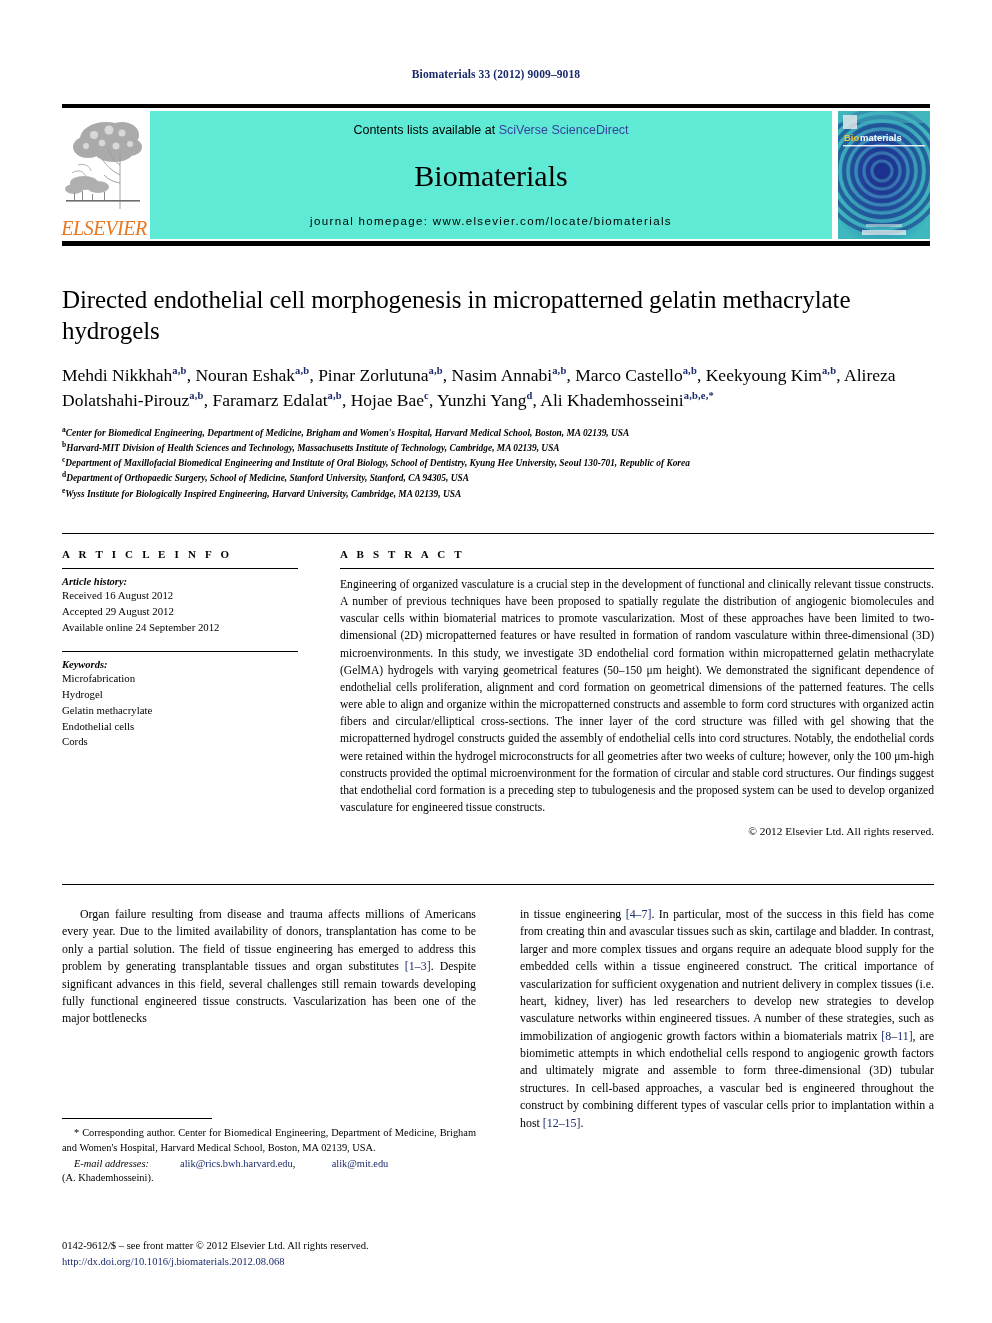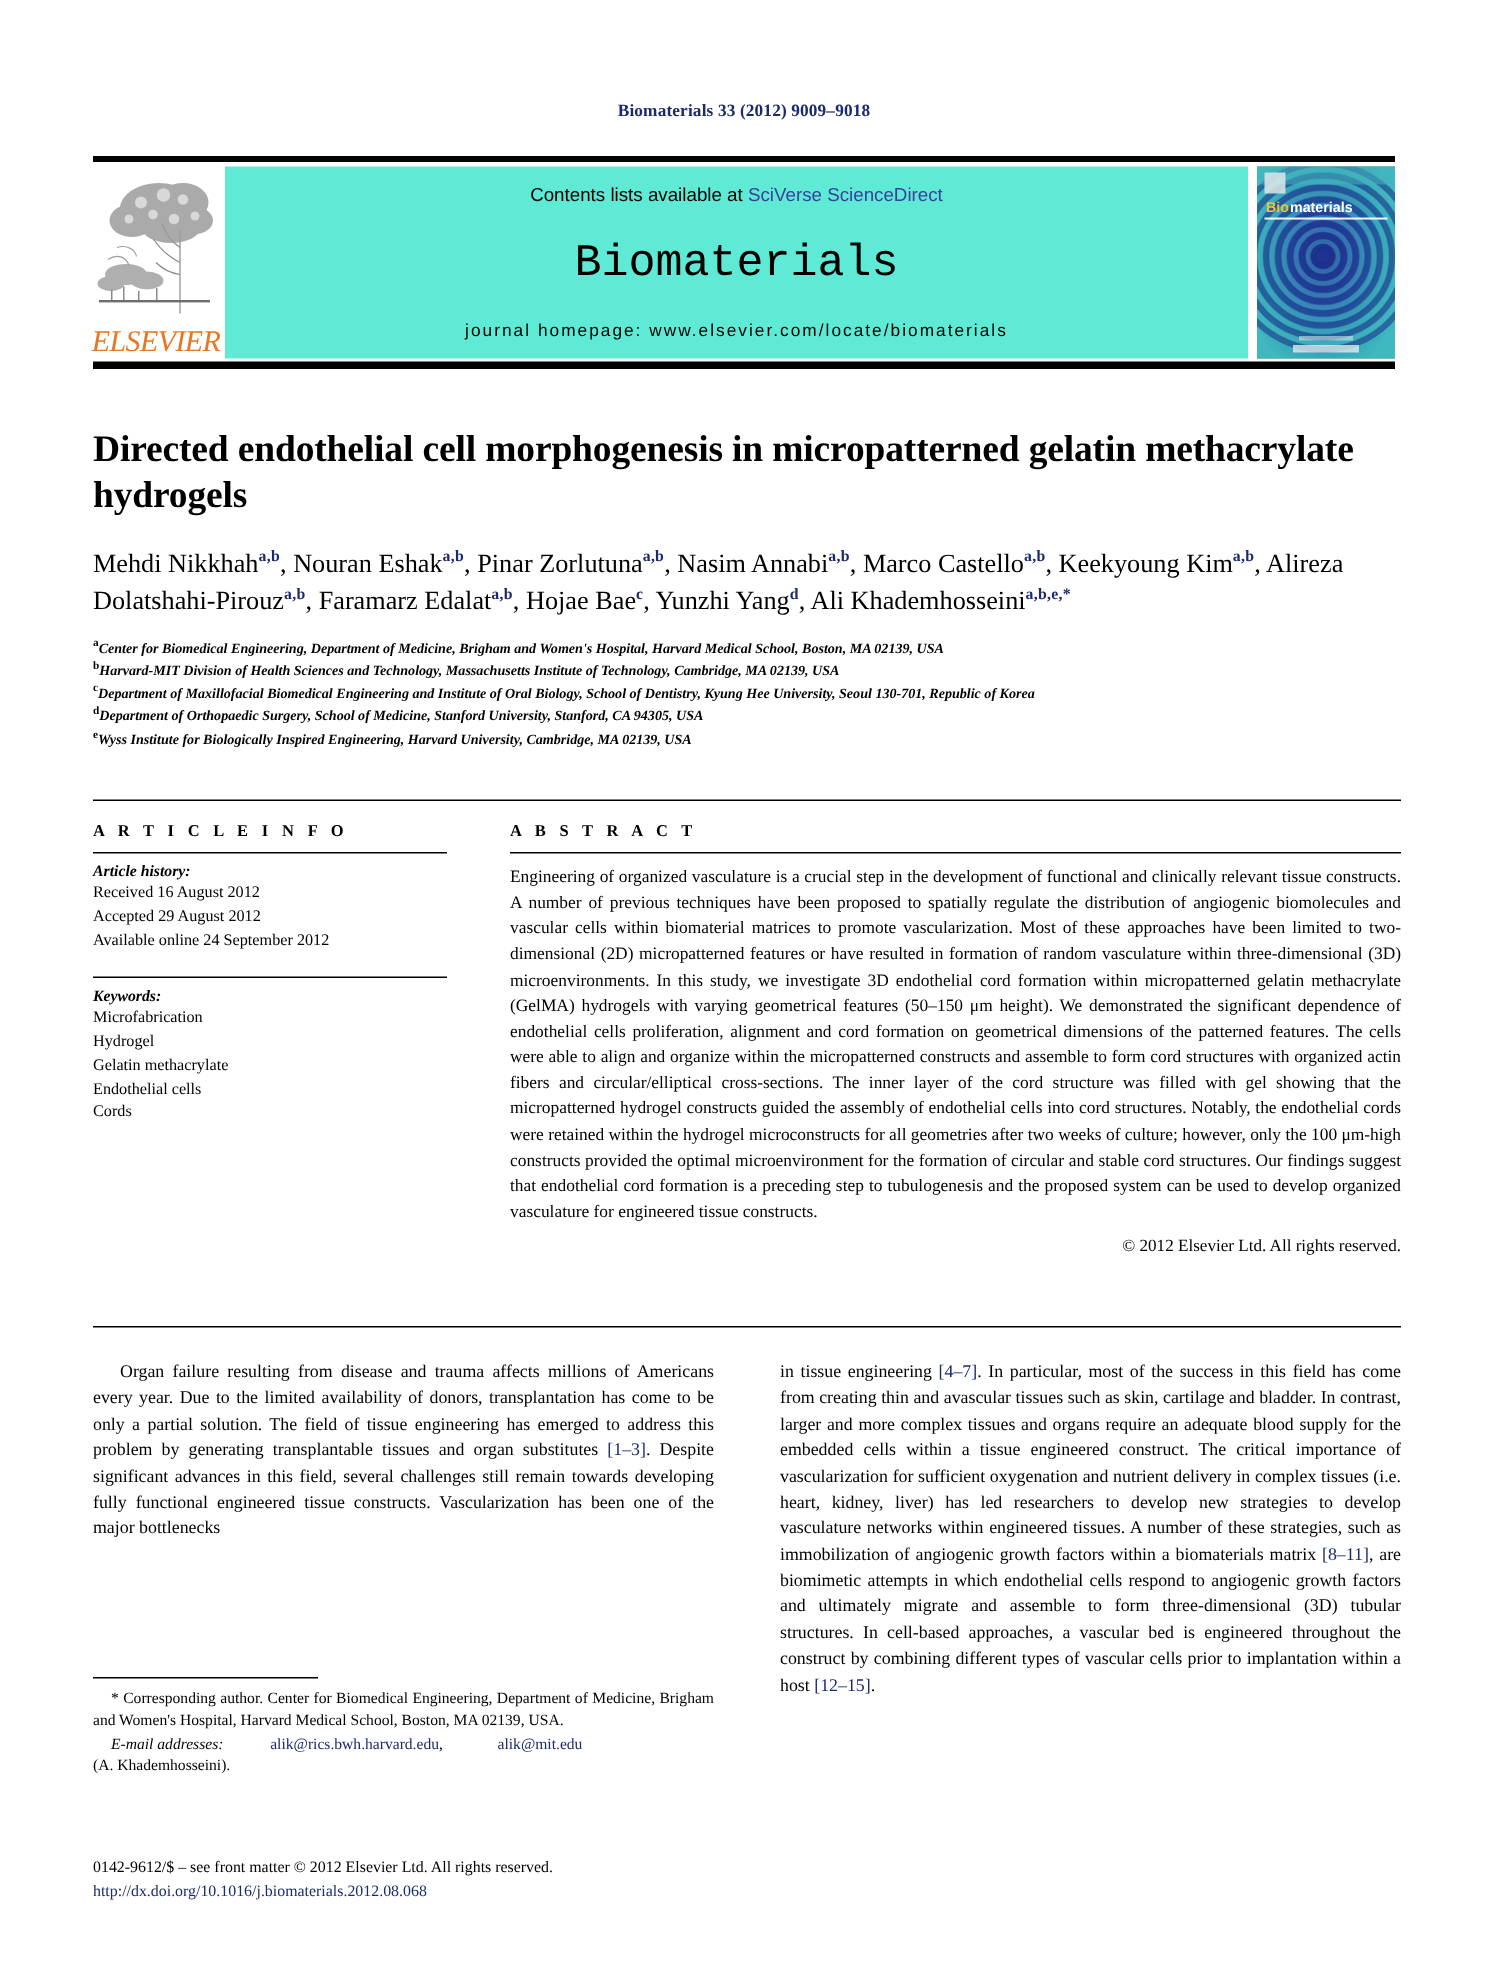--- a/index.html
+++ b/index.html
@@ -89,21 +89,21 @@
     align-items: center;
     padding: 12px 0 12px 0;
   }
   .contents-line {
     font-family: "Liberation Sans", sans-serif;
     font-size: 12.5px;
     color: #000;
   }
   .contents-line .sd-link { color: #3a3f9e; }
   .journal-wordmark {
-    font-family: Liberation Mono, monospace;
+    font-family: Liberation Serif, serif;
     font-size: 30px;
     color: #000;
     line-height: 1;
   }
   .homepage-line {
     font-family: "Liberation Sans", sans-serif;
     font-size: 11.5px;
     letter-spacing: 1.35px;
     color: #000;
   }
@@ -120,21 +120,21 @@
   
   .title-block {
     position: absolute;
     left: 62px;
     top: 284px;
     width: 872px;
   }
   .article-title {
     font-size: 25px;
     line-height: 1.24;
-    font-weight: bold;
+    font-weight: normal;
     margin: 0;
     color: #000;
     letter-spacing: -0.1px;
   }
   .authors {
     margin-top: 17px;
     font-size: 17.5px;
     line-height: 1.42;
     color: #000;
   }

